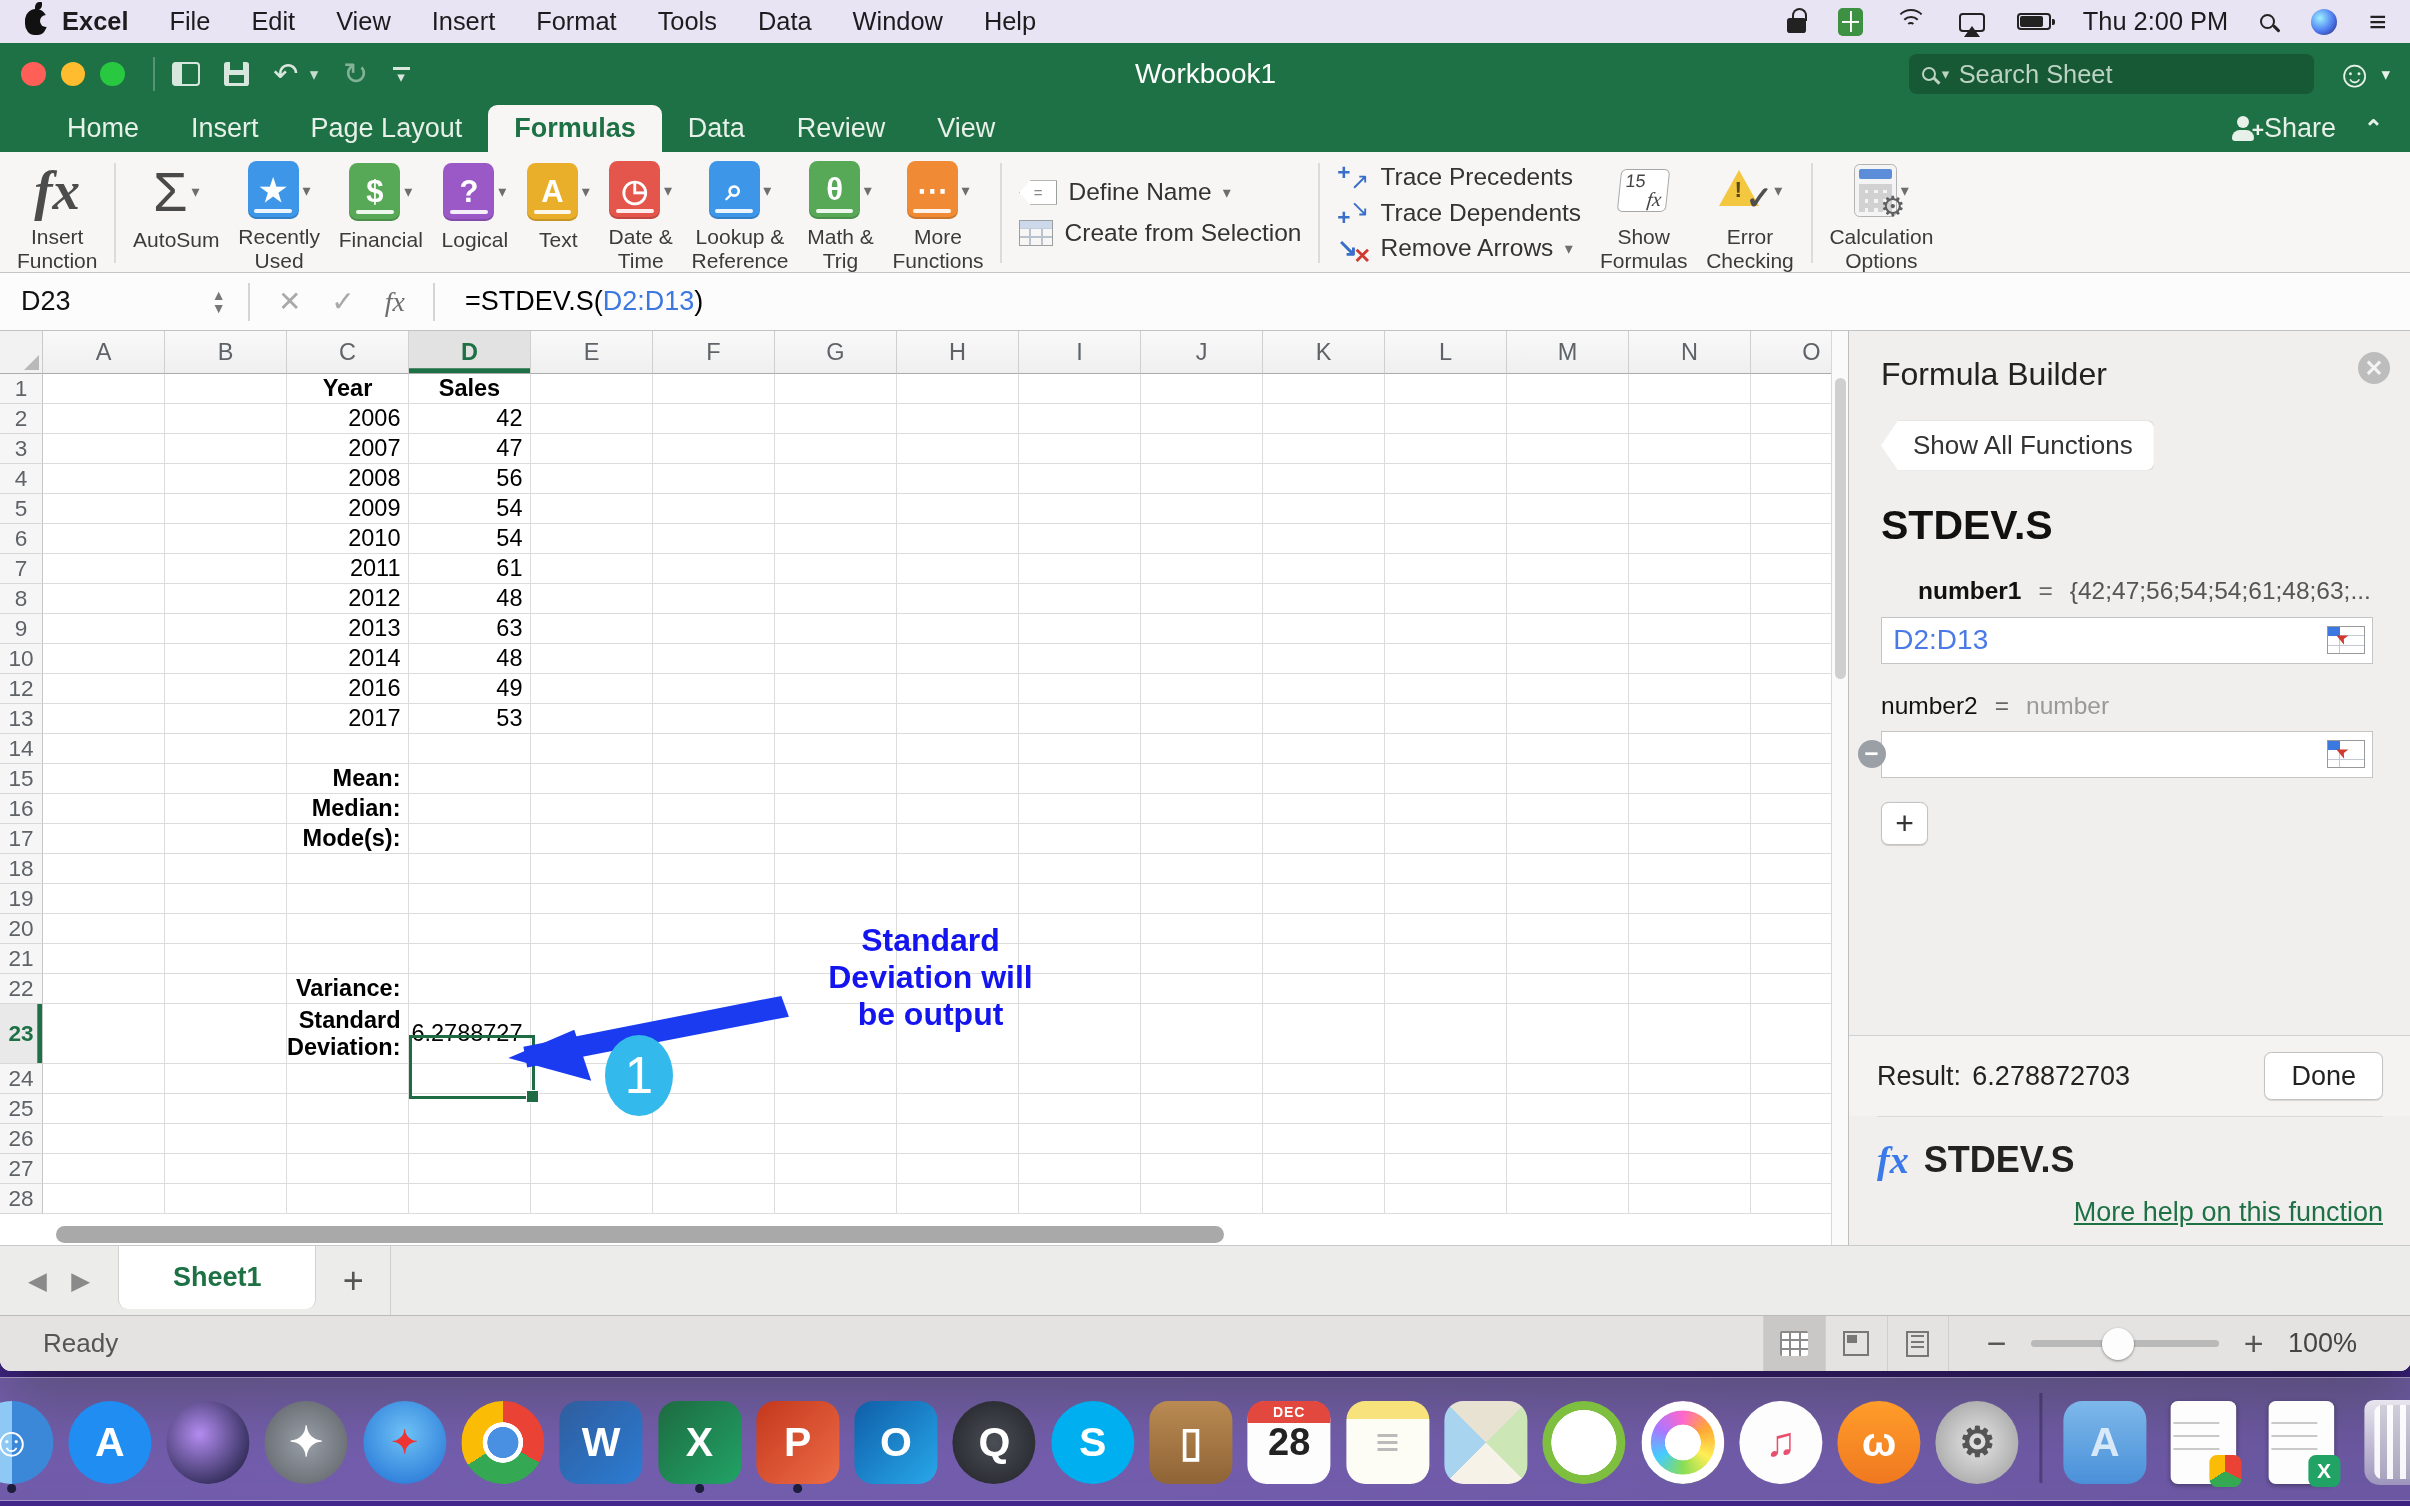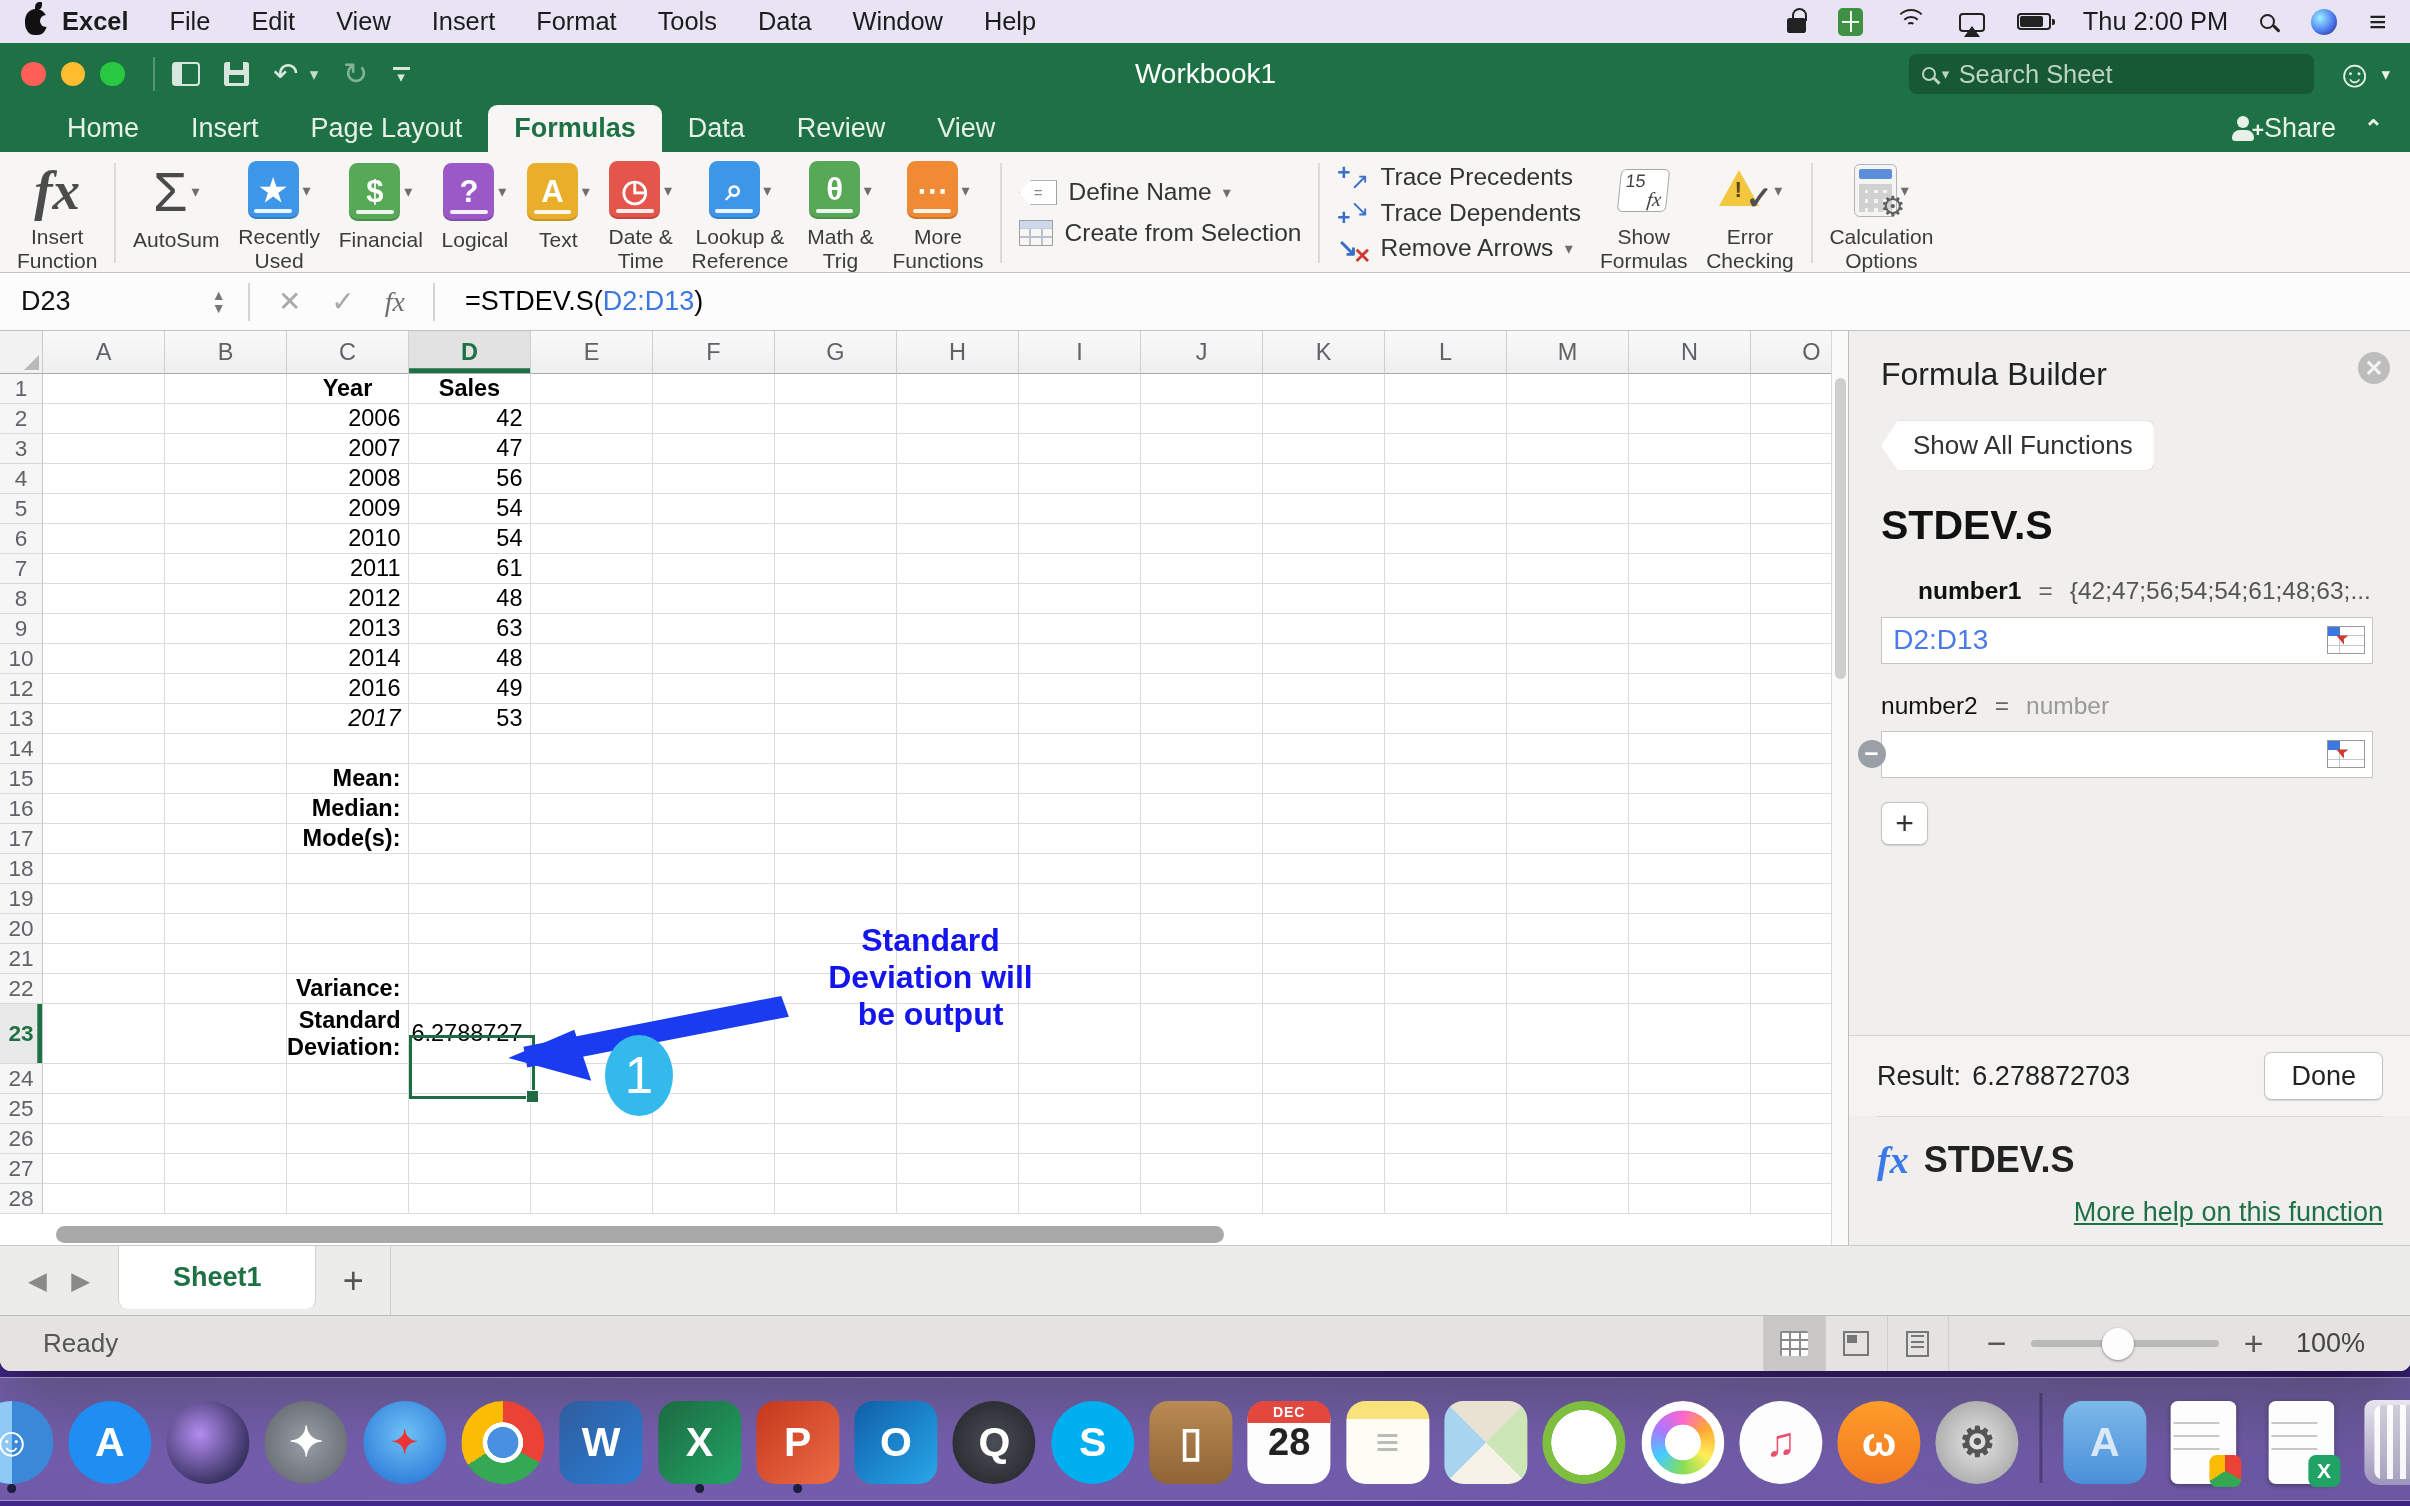--- a/index.html
+++ b/index.html
@@ -209,21 +209,21 @@
   .viewbtn.active .v-grid { background-color:#fff; background-image:repeating-linear-gradient(90deg,#8a8a8a 0 1.9px,transparent 1.9px 9.4px),repeating-linear-gradient(#8a8a8a 0 1.9px,transparent 1.9px 8.5px); background-color:#fff; }
   .v-page { width:26px; height:24.5px; border:2.4px solid #777; position:relative; }
   .v-page::before { content:""; position:absolute; top:1.9px; left:1.9px; width:9.4px; height:7.5px; background:#777; }
   .v-doc { width:22.6px; height:26px; border:2.4px solid #777; position:relative; }
   .v-doc::before { content:""; position:absolute; top:2.8px; left:2.8px; right:2.8px; height:13px;
     background:repeating-linear-gradient(#777 0 2.4px,transparent 2.4px 5.6px); }
   .zoomctl { display:flex; align-items:center; gap:24.5px; padding:0 38px; }
   .zoomctl .pm { font-size:34px; color:#555; }
   .z-track { width:188px; height:7.5px; background:#b9b9b9; border-radius:3.8px; position:relative; }
   .z-thumb { position:absolute; top:50%; left:46%; transform:translate(-50%,-50%); width:32px; height:32px; border-radius:50%; background:#fdfdfd; box-shadow:0 0.9px 2.8px rgba(0,0,0,.4); }
-  .z-pct { font-size:27px; color:#444; width:85px; text-align:center; }
+  .z-pct { font-size:27px; color:#444; width:85px; text-align:left; }
 
   
   .dock { position:absolute; bottom:5.6px; left:50%; transform:translateX(-50%); height:124px; padding:7.5px 15px 11.3px;
     border-radius:28px; background:rgba(235,230,250,.28); border:0.9px solid rgba(255,255,255,.35); display:flex; align-items:flex-end; gap:11.3px; z-index:40; }
   .ditem { position:relative; width:87px; height:94px; display:flex; align-items:center; justify-content:center; }
   .dicon { width:83px; height:83px; display:flex; align-items:center; justify-content:center; font-weight:bold; color:#fff; }
   .dk-tile { border-radius:19px; font-size:41px; }
   .dk-circle { border-radius:50%; font-size:41px; }
   .ditem .dot { position:absolute; bottom:-3.8px; left:50%; transform:translateX(-50%); width:8.5px; height:8.5px; border-radius:50%; background:#1d1d3d; }
   .dk-sep { width:2.8px; height:90px; background:rgba(40,30,70,.45); margin:0 7.5px; align-self:center; }
@@ -706,21 +706,21 @@
             <div class="cell" style="height: 100%;"></div>
             <div class="cell" style="height: 100%;"></div>
             <div class="cell" style="height: 100%;"></div>
             <div class="cell" style="height: 100%;"></div>
             <div class="cell" style="height: 100%;"></div>
           </div>
           <div class="grow" style="height: 30px;">
             <div class="rh">13</div>
             <div class="cell" style="height: 100%;"></div>
             <div class="cell" style="height: 100%;"></div>
-            <div class="cell num" style="height: 100%; font-style: italic;">2017</div>
+            <div class="cell num" style="height: 100%;">2017</div>
             <div class="cell num" style="height: 100%;">53</div>
             <div class="cell" style="height: 100%;"></div>
             <div class="cell" style="height: 100%;"></div>
             <div class="cell" style="height: 100%;"></div>
             <div class="cell" style="height: 100%;"></div>
             <div class="cell" style="height: 100%;"></div>
             <div class="cell" style="height: 100%;"></div>
             <div class="cell" style="height: 100%;"></div>
             <div class="cell" style="height: 100%;"></div>
             <div class="cell" style="height: 100%;"></div>

